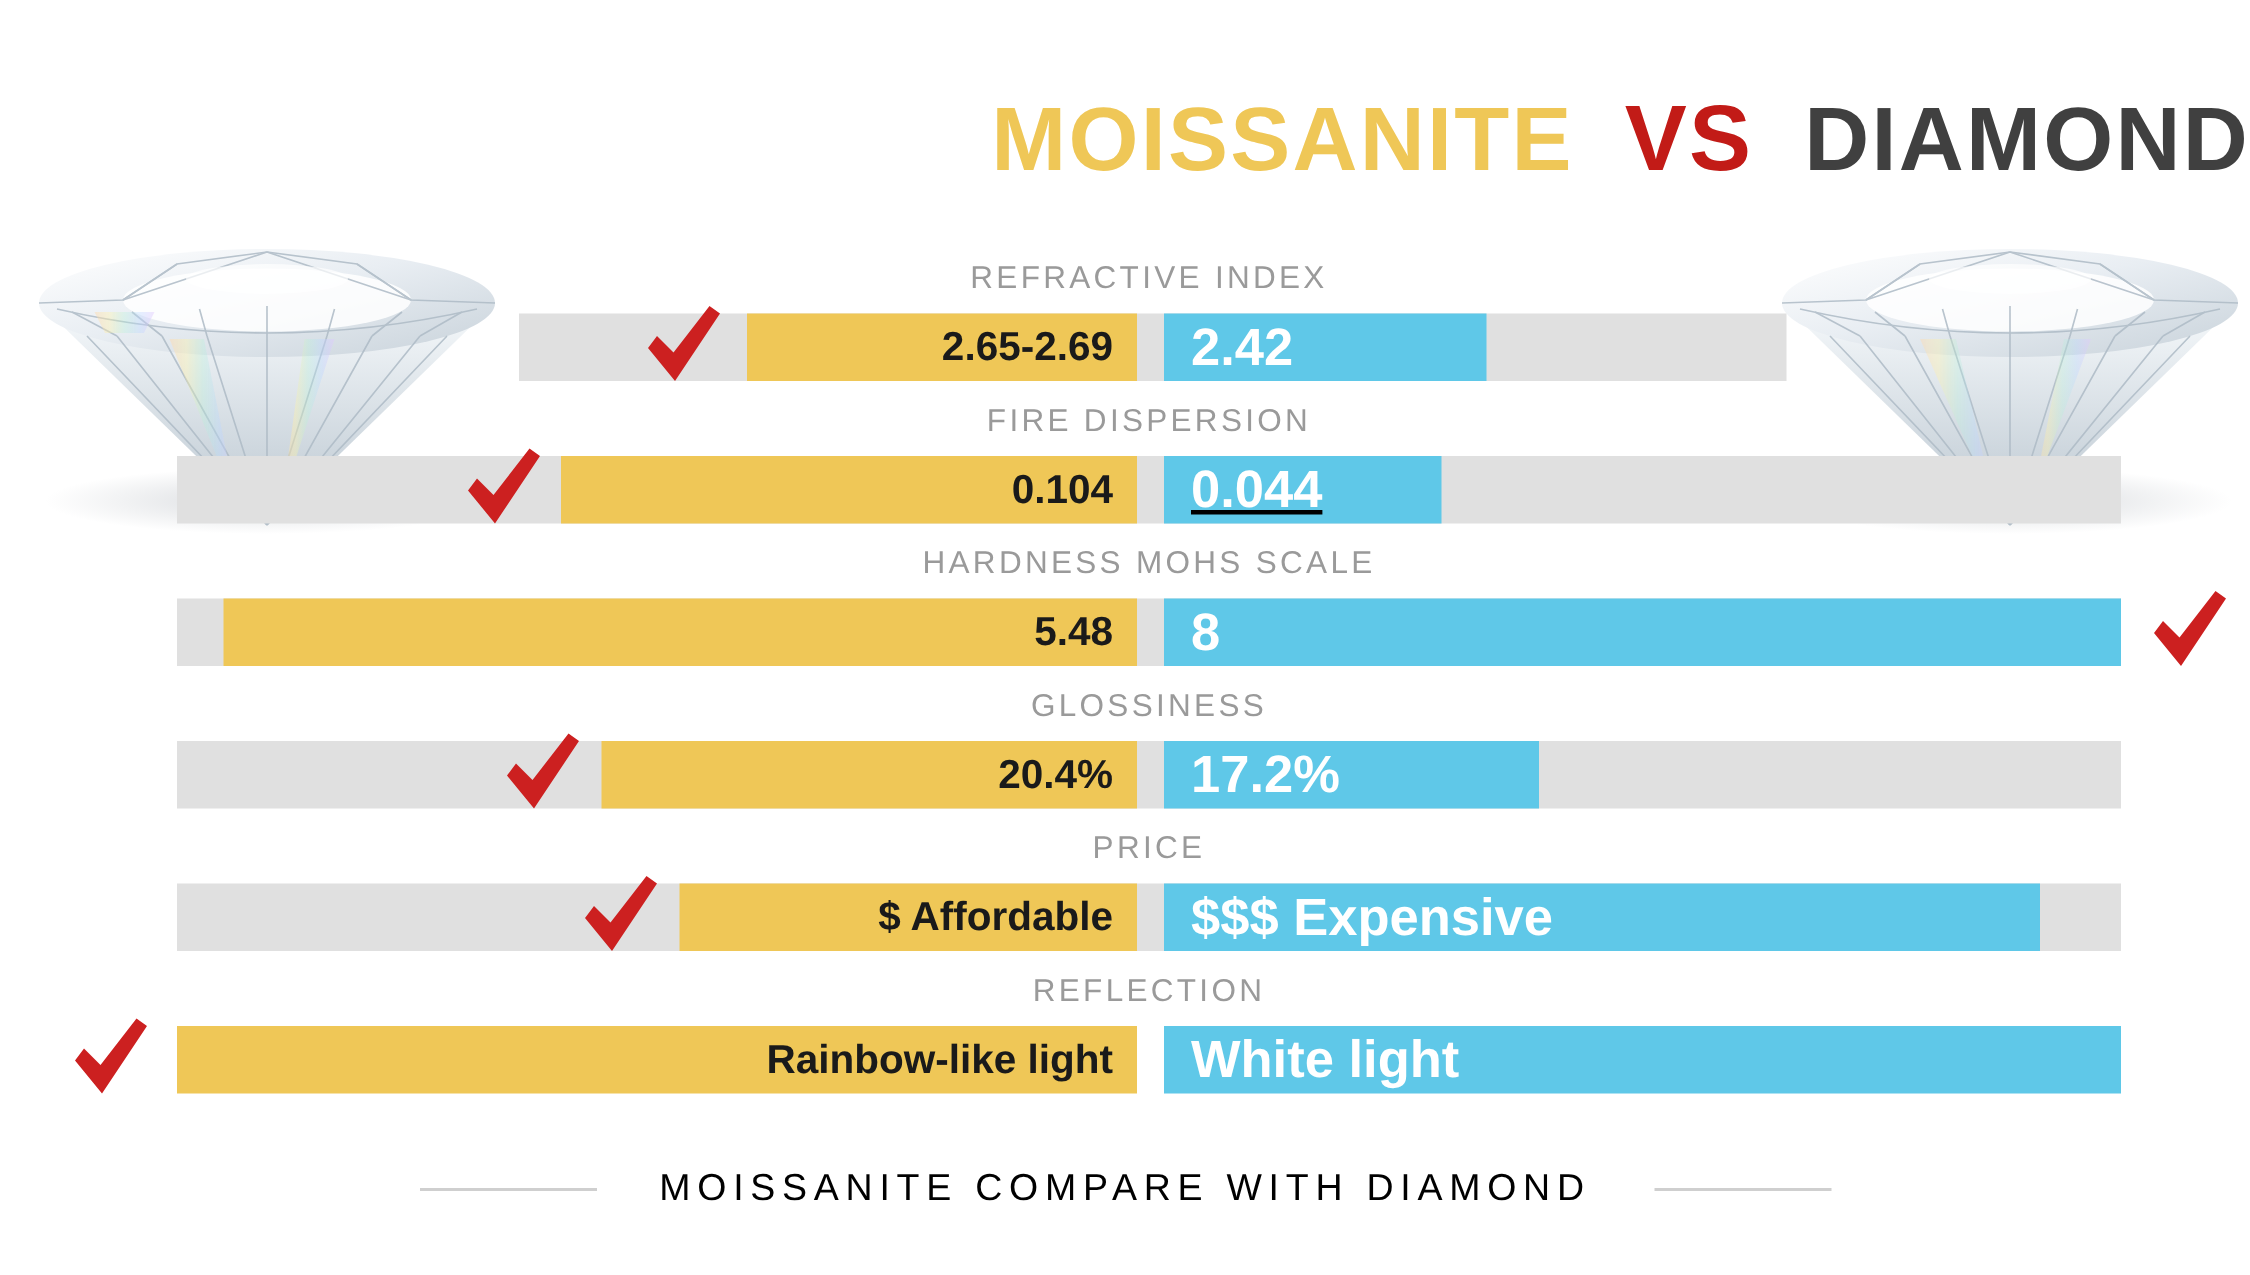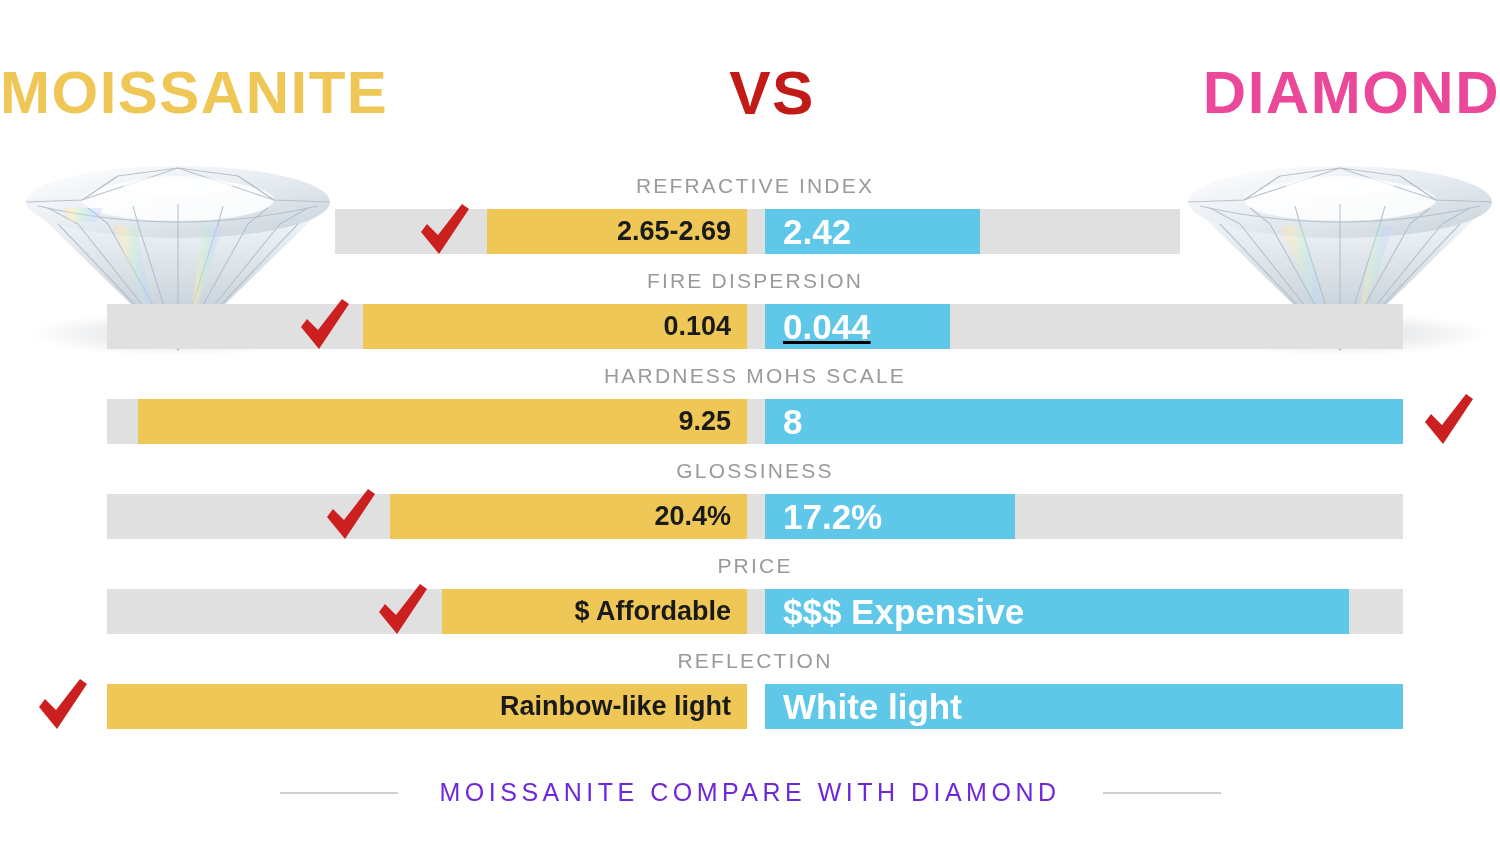--- a/index.html
+++ b/index.html
@@ -7,40 +7,40 @@
   body {
     background:#ffffff;
     font-family:"Liberation Sans", sans-serif;
     position:relative;
     overflow:hidden;
   }
 
   
   .title-row{
     position:absolute; top:62px; left:0; width:1500px;
-    display:flex; align-items:center; justify-content:space-between;
+    display:flex; align-items:center; justify-content:flex-end;
     gap:34px;
     z-index:6;
   }
   .title-word{
     font-size:60px; font-weight:bold; letter-spacing:1.5px; line-height:1;
   }
   .title-moissanite{ color:#EFC757; }
   .title-vs{ color:#C21B17; font-size:62px; font-weight:bold; }
-  .title-diamond{ color:#ec4899;margin-left:47px; }
+  .title-diamond{ color:#404040; }
 
   
   .gem{
     position:absolute; z-index:1; pointer-events:none;
   }
   .gem-left{ left:18px; top:138px; width:320px; height:230px; }
   .gem-right{ left:1180px; top:138px; width:320px; height:230px; }
 
   
-  .rows{ position:absolute; top:168px; left:5px; width:1372px; z-index:4; }
+  .rows{ position:absolute; top:168px; left:16px; width:1372px; z-index:4; }
   .row{ position:relative; height:95px; }
   .row-label{
     position:absolute; top:6px; left:0; width:1500px;
     text-align:center;
     color:#9A9A9A;
     font-size:21px;
     letter-spacing:2.2px;
     font-weight:normal;
   }
   .track{
@@ -72,21 +72,21 @@
   .check svg{ width:100%; height:100%; display:block; }
 
   
   .footer{
     position:absolute; top:778px; left:0; width:1500px;
     display:flex; align-items:center; justify-content:center; gap:42px;
     z-index:6;
   }
   .footer-line{ width:118px; height:2px; background:#CFCFCF; }
   .footer-text{
-    color:#6d28d9; font-size:25px; letter-spacing:4.5px; white-space:nowrap;
+    color:#000000; font-size:25px; letter-spacing:4.5px; white-space:nowrap;
   }
 </style>
 </head>
 <body>
 
 <div class="title-row">
   <span class="title-word title-moissanite">MOISSANITE</span>
   <span class="title-word title-vs">VS</span>
   <span class="title-word title-diamond">DIAMOND</span>
 </div>
@@ -198,21 +198,21 @@
       <svg viewBox="0 0 54 58" xmlns="http://www.w3.org/2000/svg">
           <path d="M4 30 L10 22 L21 33 L45 2 L52 7 L22 52 Z" fill="#CC2020"></path>
         </svg>
     </div>
   </div>
 
   <div class="row">
     <div class="row-label">HARDNESS MOHS SCALE</div>
     <div class="track" style="left:102px;width:1296px;"></div>
     <div class="bar bar-left" style="left:133px;width:609px;">
-      <span class="val">9.25</span>
+      <span class="val">5.48</span>
     </div>
     <div class="bar bar-right" style="left:760px;width:638px;">
       <span class="val">8</span>
     </div>
     <div class="check" style="left:1416px;">
       <svg viewBox="0 0 54 58" xmlns="http://www.w3.org/2000/svg">
           <path d="M4 30 L10 22 L21 33 L45 2 L52 7 L22 52 Z" fill="#CC2020"></path>
         </svg>
     </div>
   </div>

